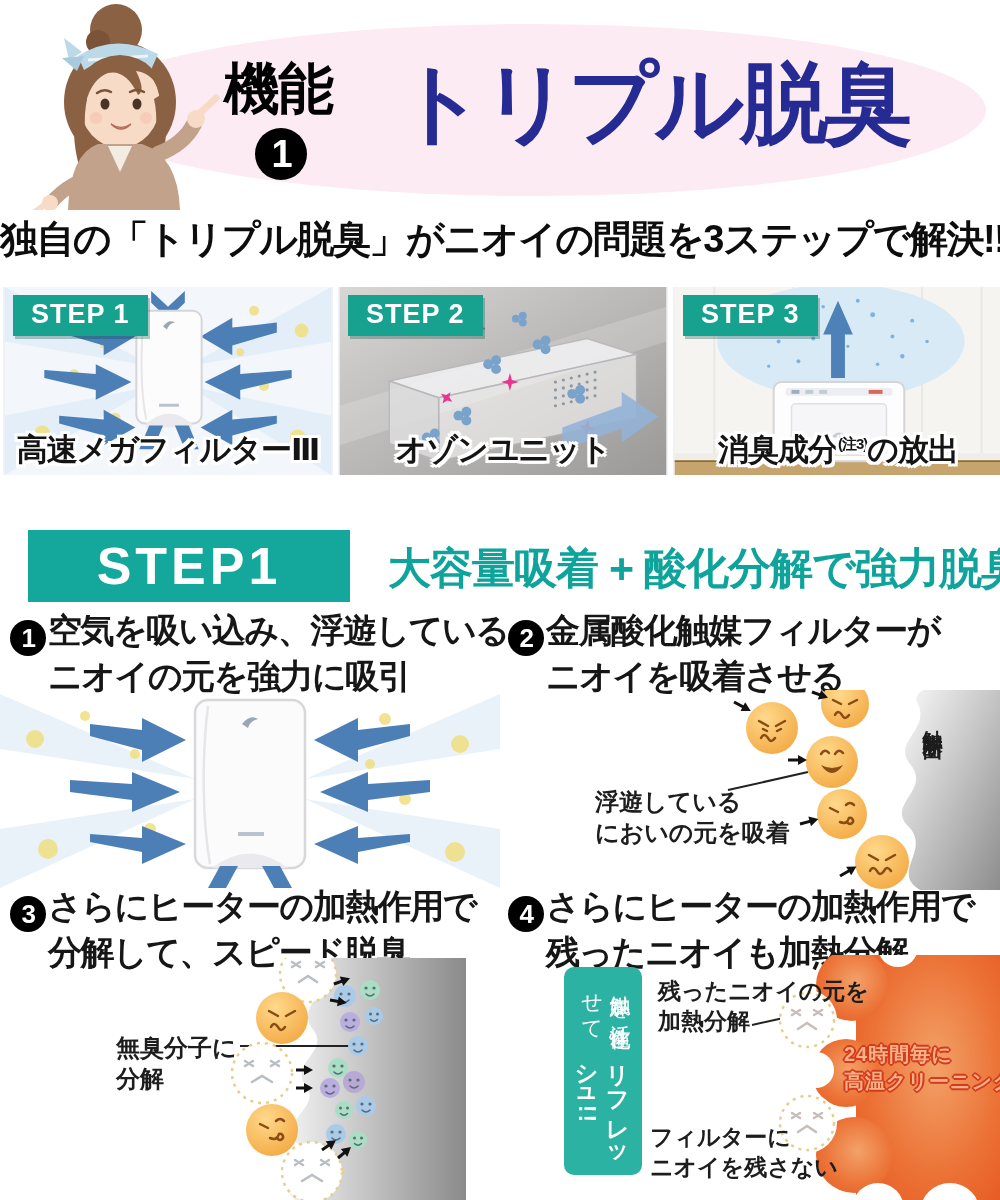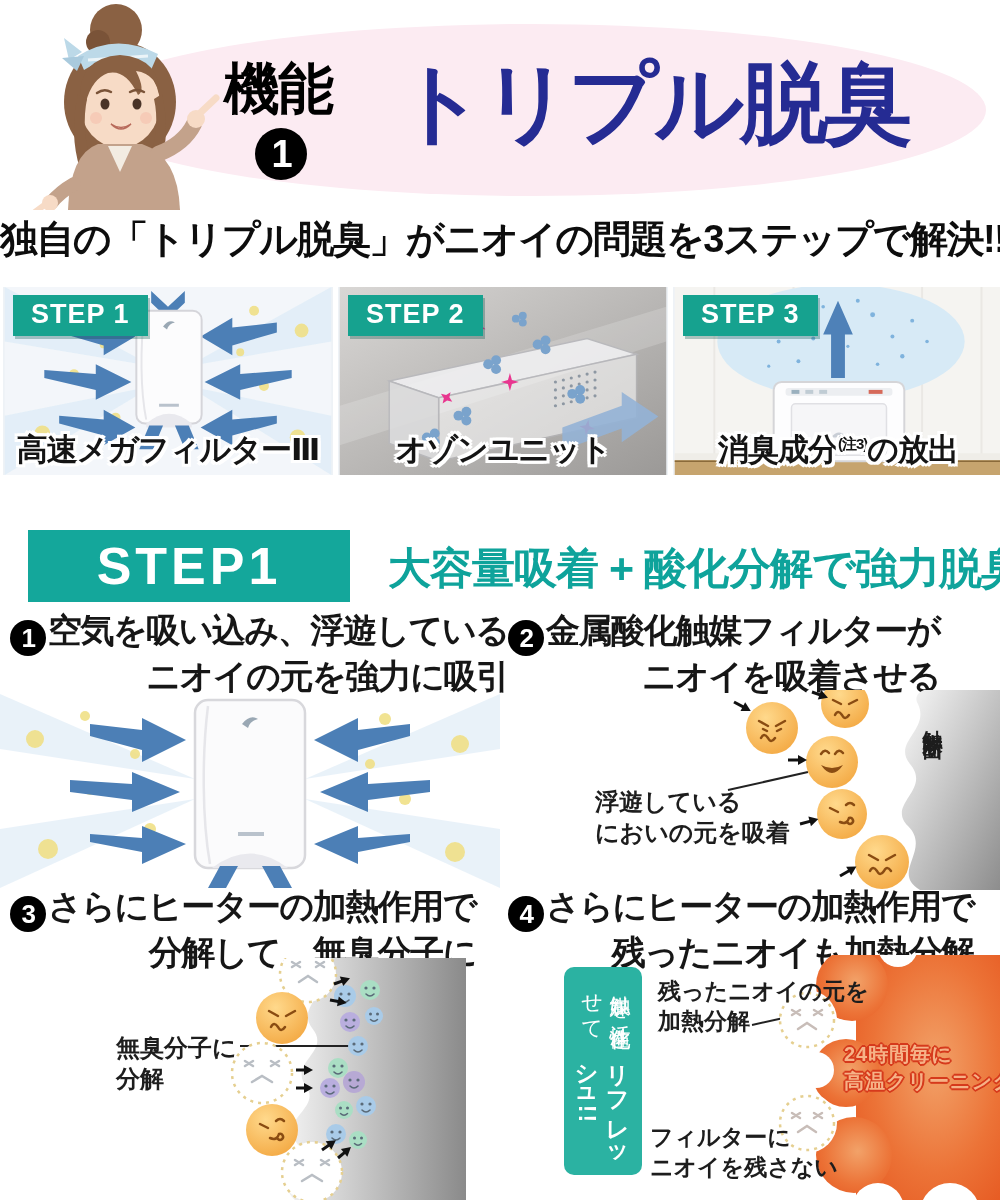--- a/index.html
+++ b/index.html
@@ -38,23 +38,23 @@
 
   
   .section-badge { position:absolute; left:28px; top:530px; width:322px; height:72px;
     background:#14a79b; color:#fff; display:flex; align-items:center; justify-content:center;
     font-size:52px; font-weight:800; letter-spacing:4px; }
   .section-title { position:absolute; left:388px; top:540px; font-size:43px; font-weight:800;
     color:#0ea39b; letter-spacing:-1px; white-space:nowrap; }
 
   
   .pt-head { position:absolute; font-size:34px; color:#161616; font-weight:600;
-    line-height:1.18; letter-spacing:-1.5px; white-space:nowrap;text-align:right; }
+    line-height:1.18; letter-spacing:-1.5px; white-space:nowrap; }
   .pt-head .num-circle { width:36px; height:36px; font-size:26px; margin-right:2px; vertical-align:-5px; }
-  .pt-head .l2 { margin-left:19px; display:block; }
+  .pt-head .l2 { margin-left:38px; display:block; }
   .pt-illus { position:absolute; }
   .pt-illus svg { position:absolute; inset:0; width:100%; height:100%; }
   .diagram-label { position:absolute; font-size:24px; font-weight:600; color:#1d1d1d;
     line-height:1.3; white-space:nowrap; }
   .side-label-vert { position:absolute; writing-mode:vertical-rl; font-size:20px;
     font-weight:700; color:#1d1d1d; letter-spacing:4px; }
   .v-box { position:absolute; background:#2bb2a2; border-radius:10px; color:#fff;
     writing-mode:vertical-rl; padding:12px 8px; display:flex; justify-content:center; }
   .v-box span { display:block; font-size:21px; letter-spacing:2px; }
   .v-box .v2 { font-weight:800; font-size:23px; margin-top:0; }
@@ -409,21 +409,21 @@
     </svg>
     <div class="diagram-label" style="left:95px; top:96px;">
       <span>浮遊している</span><br>
       <span>においの元を吸着</span>
     </div>
     <div class="side-label-vert" style="left:420px; top:24px;">触媒断面</div>
   </div>
 
   <div class="pt-head" style="left:10px; top:886px;">
     <span class="num-circle">3</span><span>さらにヒーターの加熱作用で</span>
-    <span class="l2">分解して、無臭分子に</span>
+    <span class="l2">分解して、スピード脱臭</span>
   </div>
   <div class="pt-illus" style="left:0; top:958px; width:500px; height:242px;">
     <svg viewBox="0 0 500 242">
       <defs>
         <linearGradient id="gg3" x1="0" y1="0" x2="1" y2="0">
           <stop offset="0" stop-color="#f2f2f2"></stop>
             <stop offset="1" stop-color="#8a8a8a"></stop>
         </linearGradient>
         <radialGradient id="og3" cx="0.38" cy="0.3" r="0.85">
           <stop offset="0" stop-color="#ffd98c"></stop>

